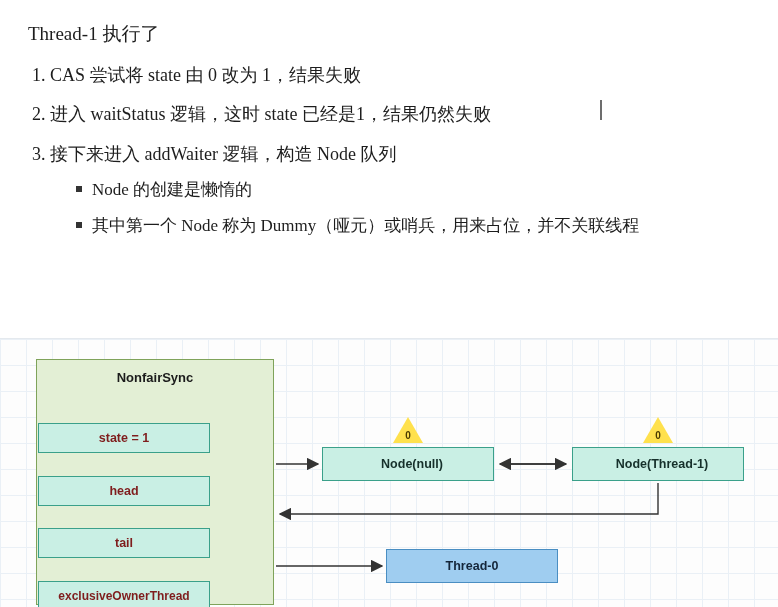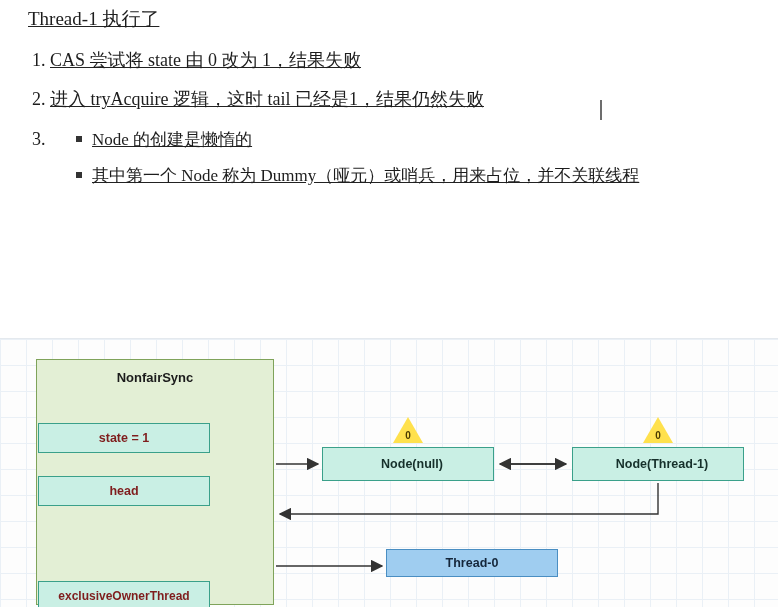--- a/index.html
+++ b/index.html
@@ -10,23 +10,22 @@
     width: 778px;
     height: 607px;
     background: #ffffff;
     font-family: "Liberation Serif", serif;
     color: #222222;
     overflow: hidden;
     position: relative;
   }
 
   .doc {
-    padding: 6px 24px 0 28px;
-    box-sizing: border-box;
-    text-decoration: underline;
+    padding: 21px 24px 0 28px;
+    box-sizing: border-box;
   }
 
   .title {
     font-size: 19px;
     line-height: 1.4;
     margin-bottom: 14px;
     color: #1d1d1d;
   }
 
   ol.steps {
@@ -136,21 +135,21 @@
     padding-left: 8px;
   }
   .node.n1 { left: 322px; top: 108px; width: 172px; }
   .node.n2 { left: 572px; top: 108px; width: 172px; }
 
   .thread-box {
     position: absolute;
     left: 386px;
     top: 210px;
     width: 172px;
-    height: 28px;
+    height: 34px;
     background: #9fcdf0;
     border: 1px solid #4a8ec2;
     box-sizing: border-box;
     display: flex;
     align-items: center;
     justify-content: center;
     font-family: "Liberation Sans", sans-serif;
     font-size: 12.5px;
     font-weight: bold;
     color: #14263a;
@@ -220,22 +219,23 @@
   }
 </style>
 </head>
 <body>
 
 <div class="doc">
   <div class="title">Thread-1 执行了</div>
 
   <ol class="steps">
     <li>CAS 尝试将 state 由 0 改为 1，结果失败</li>
-    <li>进入 tryAcquire 逻辑，这时 tail 已经是1，结果仍然失败</li>
+    <li>进入 waitStatus 逻辑，这时 state 已经是1，结果仍然失败</li>
     <li>
+      <span>接下来进入 addWaiter 逻辑，构造 Node 队列</span>
       <ul class="sublist">
         <li>Node 的创建是懒惰的</li>
         <li>其中第一个 Node 称为 Dummy（哑元）或哨兵，用来占位，并不关联线程</li>
       </ul>
     </li>
   </ol>
 </div>
 
 <div class="cursor"></div>
 
@@ -259,20 +259,21 @@
     <path d="M658 144 L658 175 L280 175" fill="none" stroke="#333333" stroke-width="1.4" marker-end="url(#ah)"></path>
 
     <line x1="276" y1="227" x2="382" y2="227" stroke="#333333" stroke-width="1.4" marker-end="url(#ah)"></line>
   </svg>
 
   <div class="sync-box">
     <div class="sync-title">NonfairSync</div>
   </div>
   <div class="field f1">state = 1</div>
   <div class="field f2">head</div>
+  <div class="field f3">tail</div>
   <div class="field f4">exclusiveOwnerThread</div>
 
   <div class="node n1">Node(null)</div>
   <div class="node n2">Node(Thread-1)</div>
 
   <div class="wait-flag w1">
     <span class="tri-b"></span>
       <span class="tri"></span>
     <span class="val">0</span>
   </div>

